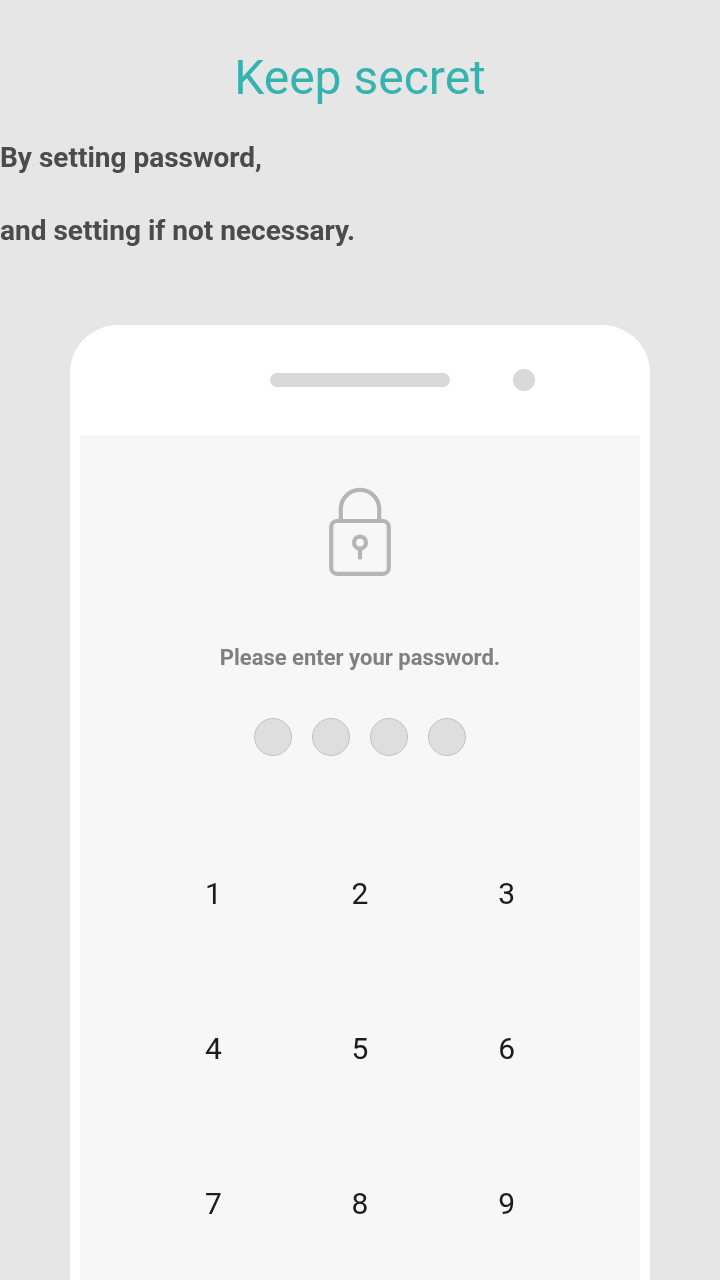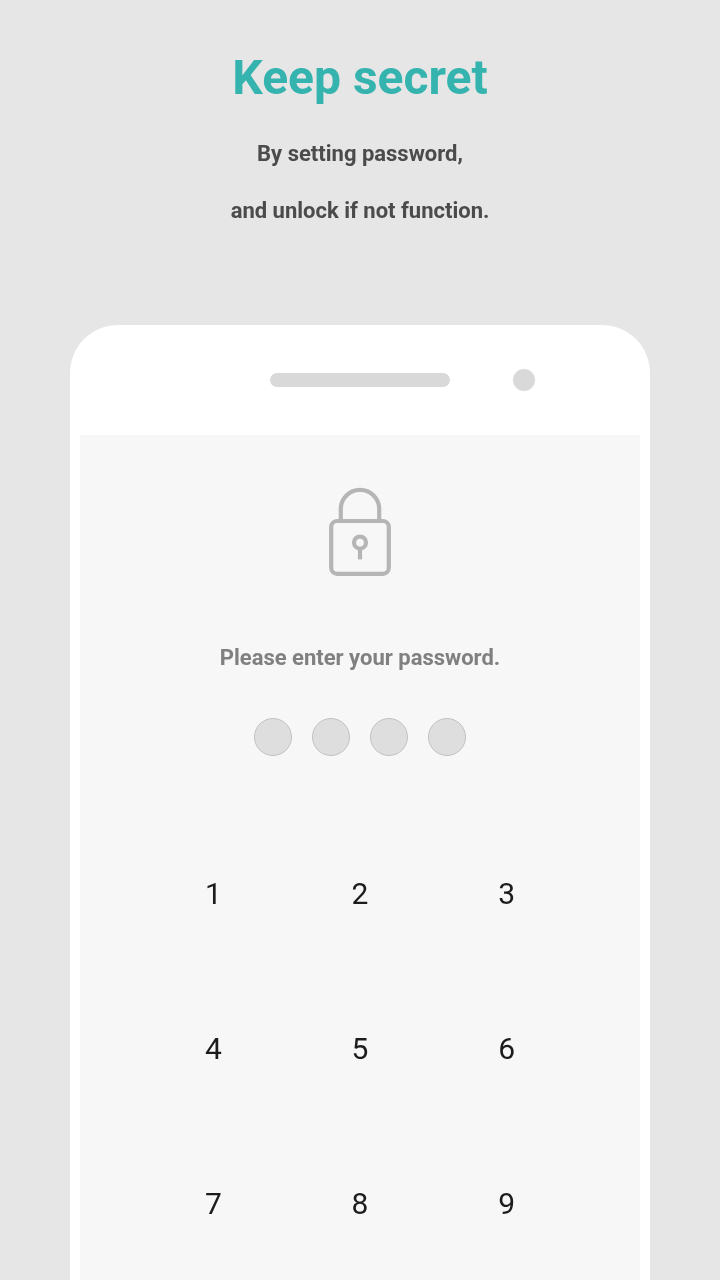--- a/index.html
+++ b/index.html
@@ -12,28 +12,28 @@
       height: 1280px;
       background: #e6e6e6;
       font-family: -apple-system, BlinkMacSystemFont, "Segoe UI", Roboto, Arial, sans-serif;
       overflow: hidden;
       position: relative;
     }
     .headline {
       text-align: center;
       color: #35b3af;
       font-size: 48px;
-      font-weight: 700;
+      font-weight: 400;
       line-height: 1.25;
       padding-top: 48px;
     }
     .subheadline {
-      text-align: center;
+      text-align: left;
       color: #4b4b4b;
-      font-size: 22px;
+      font-size: 28px;
       font-weight: 700;
       line-height: 1.3;
       padding-top: 32px;
     }
     .phone-frame {
       position: absolute;
       left: 50%;
       transform: translateX(-50%);
       top: 325px;
       width: 580px;
@@ -120,21 +120,21 @@
 </head>
 <body>
 
 <div class="headline">
   <span>Keep secret</span><br>
 </div>
 
 <div class="subheadline">
   <span>By setting password,</span><br>
   <br>
-  <span>and unlock if not function.</span>
+  <span>and setting if not necessary.</span>
 </div>
 
 <div class="phone-frame">
   <div class="phone-top-bar">
     <div class="speaker-slot"></div>
     <div class="front-camera"></div>
   </div>
 
   <div class="screen">
 

